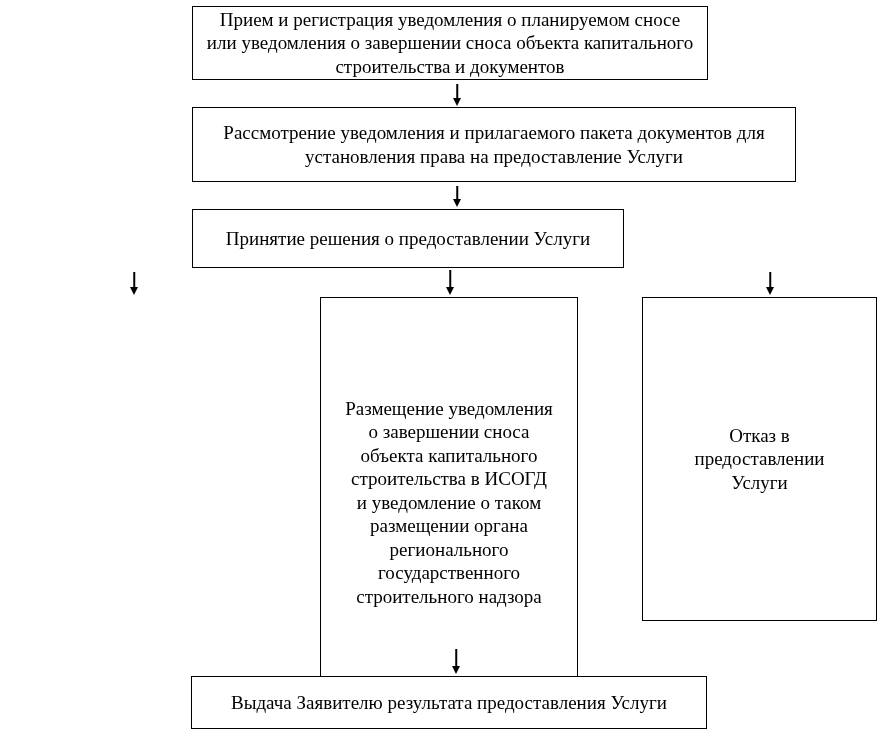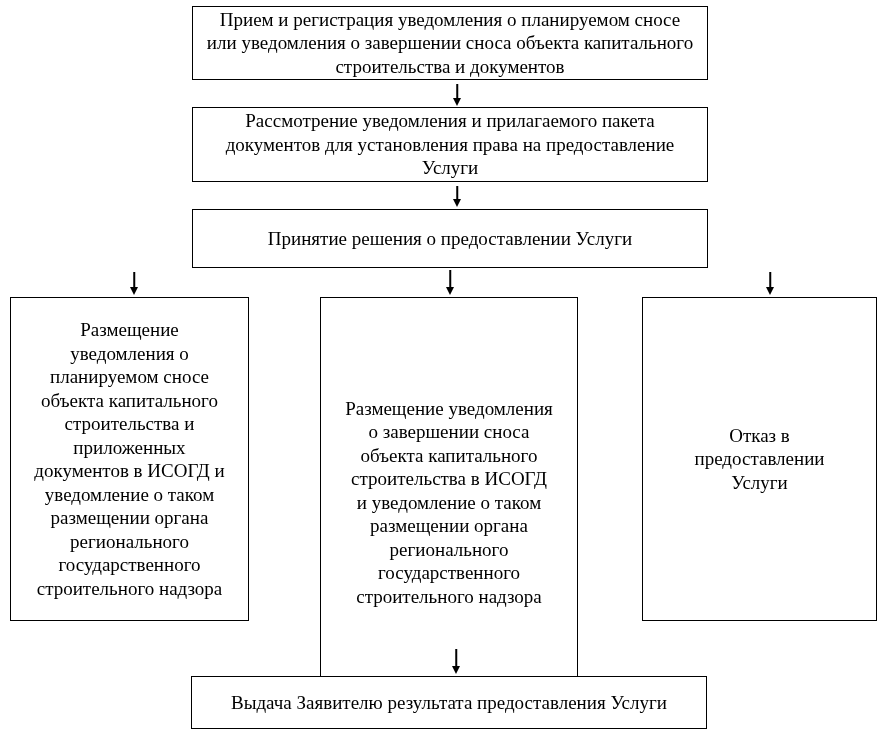--- a/index.html
+++ b/index.html
@@ -52,23 +52,23 @@
     bottom: 0;
     width: 0;
     height: 0;
     border-left: 4.5px solid transparent;
     border-right: 4.5px solid transparent;
     border-top: 8px solid var(--arrow-color);
   }
   
   .node-step1   { left: 192px; top: 6px;   width: 516px; height: 74px;  padding: 0 10px; }
   .arrow-a      { left: 449px; top: 84px;  height: 22px; }
-  .node-step2   { left: 192px; top: 107px; width: 516px; height: 75px;  padding: 0 10px; }
+  .node-step2   { left: 192px; top: 107px; width: 604px; height: 75px;  padding: 0 10px; }
   .arrow-b      { left: 449px; top: 186px; height: 21px; }
-  .node-step3   { left: 192px; top: 209px; width: 516px; height: 59px;  padding: 0 10px; }
+  .node-step3   { left: 192px; top: 209px; width: 432px; height: 59px;  padding: 0 10px; }
   .arrow-c      { left: 126px; top: 272px; height: 23px; }
   .arrow-d      { left: 442px; top: 270px; height: 25px; }
   .arrow-e      { left: 762px; top: 272px; height: 23px; }
   .node-left    { left: 10px;  top: 297px; width: 239px; height: 324px; padding: 0 19px; }
   .node-center  { left: 320px; top: 297px; width: 258px; height: 411px; padding: 0 24px; }
   .node-right   { left: 642px; top: 297px; width: 235px; height: 324px; padding: 0 42px; }
   .arrow-f      { left: 448px; top: 649px; height: 25px; }
   .node-final   { left: 191px; top: 676px; width: 516px; height: 53px;  padding: 0 18px; }
 </style>
 </head>
@@ -106,23 +106,20 @@
   <div class="arrow arrow-d">
     <span class="stem"></span>
     <span class="head"></span>
   </div>
 
   <div class="arrow arrow-e">
     <span class="stem"></span>
     <span class="head"></span>
   </div>
 
-  <div class="node node-left">
-    <span class="node-label">Размещение уведомления о планируемом сносе объекта капитального строительства и приложенных документов в ИСОГД и уведомление о таком размещении органа регионального государственного строительного надзора</span>
-  </div>
 
   <div class="node node-center">
     <span class="node-label">Размещение уведомления о завершении сноса объекта капитального строительства в ИСОГД и уведомление о таком размещении органа регионального государственного строительного надзора</span>
   </div>
 
   <div class="node node-right">
     <span class="node-label">Отказ в предоставлении Услуги</span>
   </div>
 
   <div class="arrow arrow-f">

